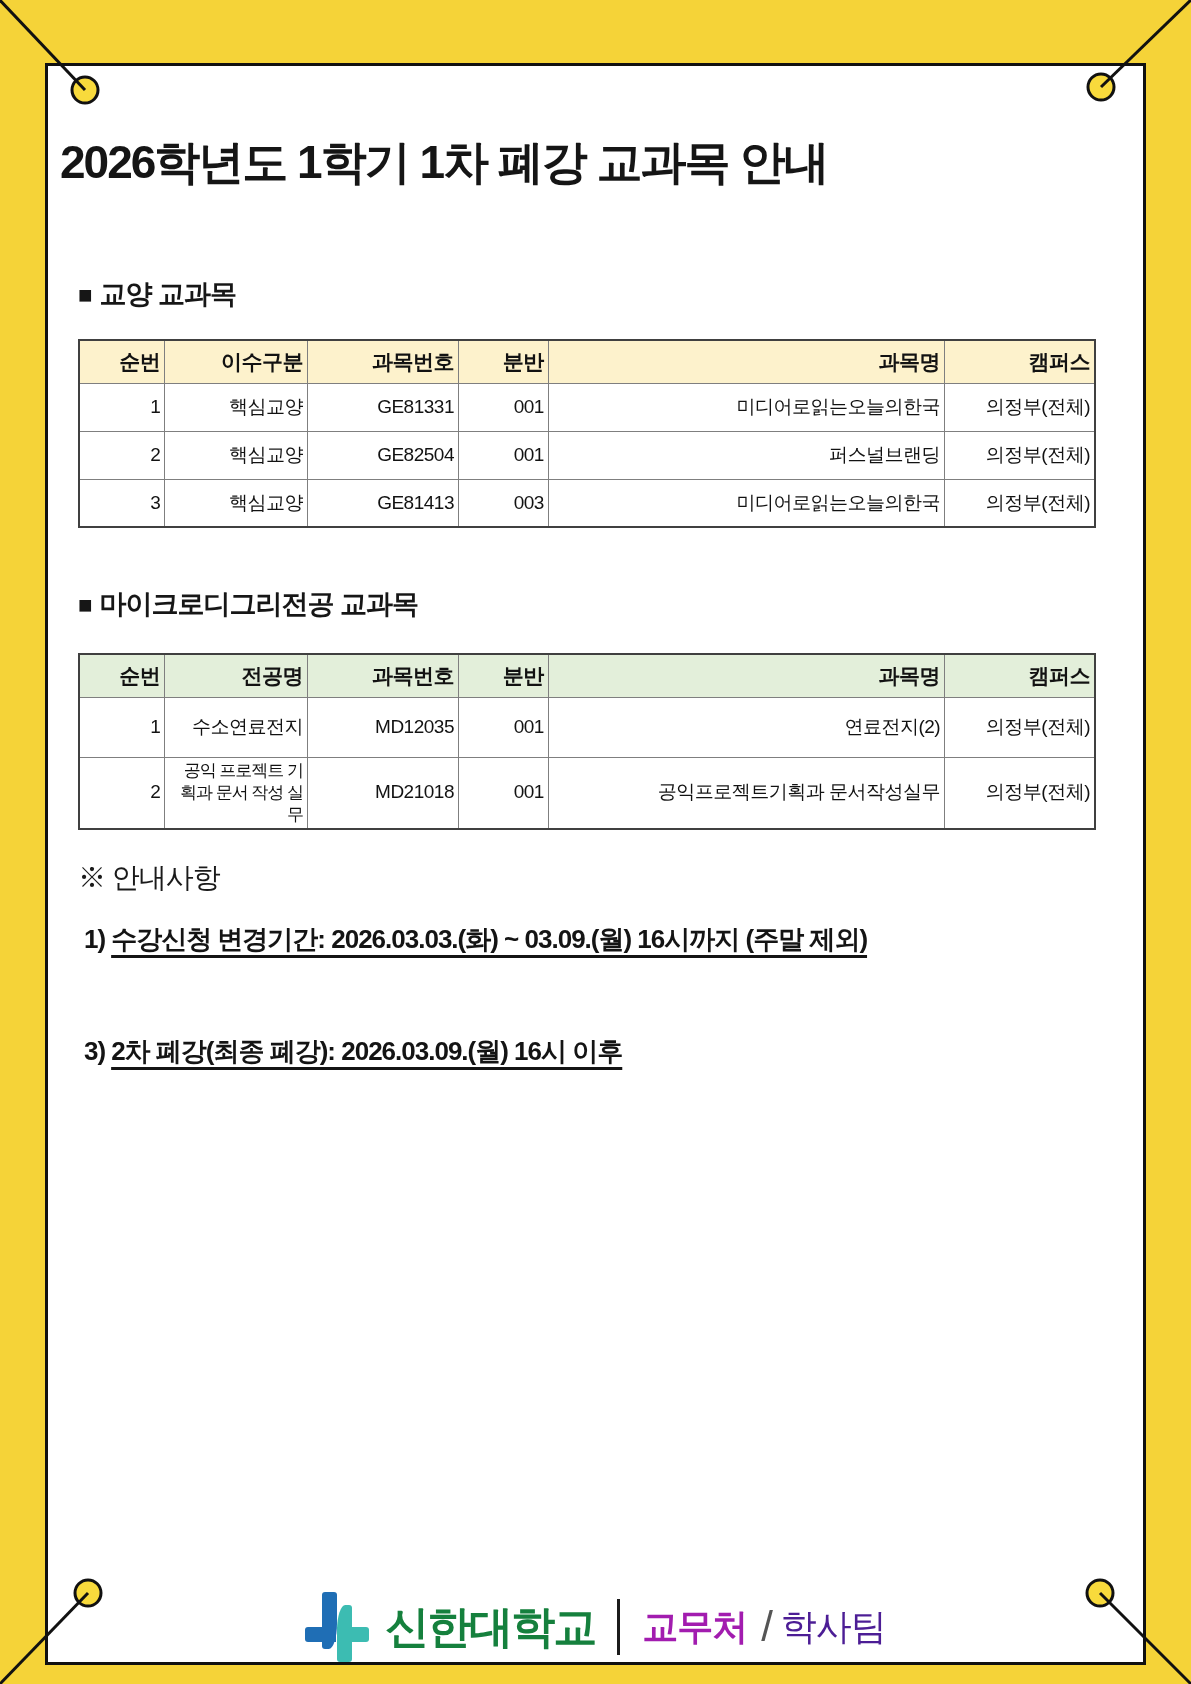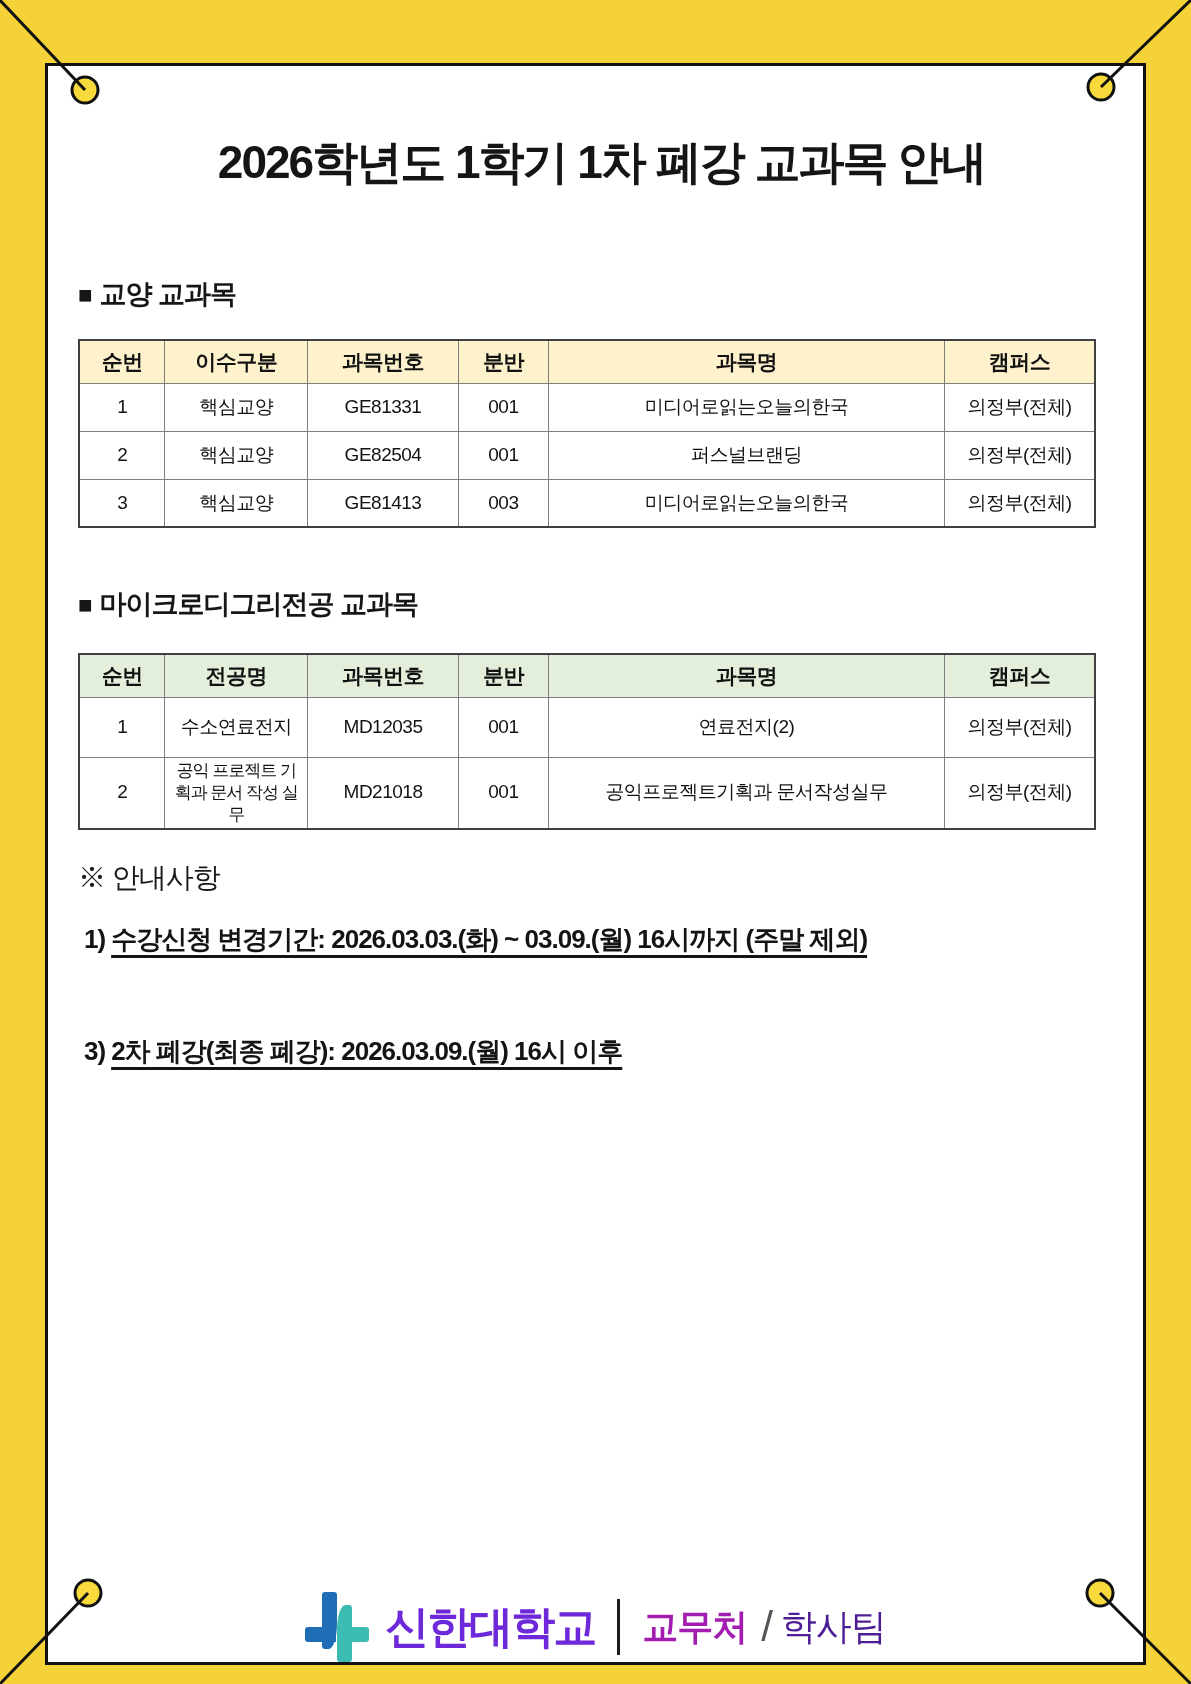--- a/index.html
+++ b/index.html
@@ -12,42 +12,42 @@
   }
   .paper{
     position:absolute; left:45px; top:63px; width:1101px; height:1602px;
     background:#ffffff; border:3px solid #111111;
   }
   .overlay{ position:absolute; left:0; top:0; width:1191px; height:1684px;
     pointer-events:none; }
 
   .title{
     position:absolute; top:66px; left:12px; right:0;
-    text-align:center; font-size:46px; font-weight:800;
+    text-align:left; font-size:46px; font-weight:800;
     letter-spacing:-2px; white-space:nowrap; color:#151515;
   }
 
   .sec-heading{
     position:absolute; left:30px; font-size:27px; font-weight:700;
     letter-spacing:-1px; display:flex; align-items:center; gap:8px;
     color:#161616;
   }
   .sec1{ top:210px; }
   .sec2{ top:520px; }
   .bullet{ font-size:24px; line-height:1; transform:translateY(1px); }
 
   table.ctable{
     position:absolute; left:30px; width:1018px;
     border-collapse:collapse; table-layout:fixed;
     border:2px solid #404040; background:#ffffff;
   }
   .t1{ top:273px; }
   .t2{ top:587px; }
   .ctable th, .ctable td{
-    border:1px solid #7f7f7f; text-align:center; vertical-align:middle;
+    border:1px solid #7f7f7f; text-align:right; vertical-align:middle;
     padding:2px 4px; letter-spacing:-0.5px;
   }
   .ctable th{ font-size:21px; font-weight:700; height:43px; }
   .t1 th{ background:#fdf2cc; }
   .t2 th{ background:#e3efda; }
   .ctable td{ font-size:19px; font-weight:400; }
   .t1 td{ height:48px; }
   .t2 td{ height:60px; line-height:1.3; }
   .t2 td.wrap{ font-size:17px; letter-spacing:-1px; }
   .col-no{ width:8.45%; } .col-type{ width:14.05%; } .col-code{ width:14.85%; }
@@ -83,21 +83,21 @@
     background:#1f6eb5; border-radius:3px 0 0 3px;
   }
   .lg-teal-bar{
     position:absolute; left:32px; top:13px; width:15px; height:57px;
     background:#3cbcb2; border-radius:55% 3px 3px 3px / 45% 3px 3px 3px;
   }
   .lg-teal-cross{
     position:absolute; left:32px; top:35px; width:32px; height:15px;
     background:#3cbcb2; border-radius:0 3px 3px 0;
   }
-  .uni{ font-size:44px; font-weight:800; letter-spacing:-2px; color:#6d28d9; }
+  .uni{ font-size:44px; font-weight:800; letter-spacing:-2px; color:#15803d; }
   .fdiv{ width:3px; height:56px; background:#1b1b1b; margin:0 22px; }
   .dept{ font-size:36px; font-weight:800; letter-spacing:-1px; color:#a21caf; }
   .slash{ font-size:42px; font-weight:400; color:#555555; margin:0 8px 0 14px; }
   .team{ font-size:36px; font-weight:500; color:#4c1d95; letter-spacing:-1px; }
 </style>
 </head>
 <body>
 
 <div class="canvas">
 

